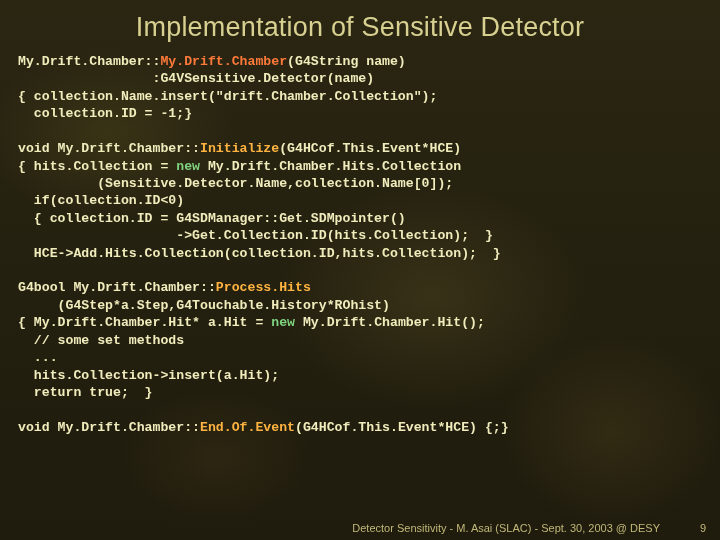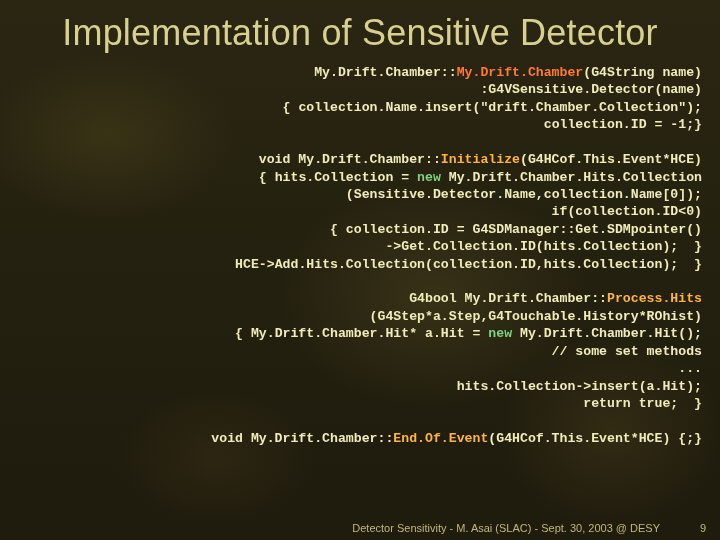--- a/index.html
+++ b/index.html
@@ -17,35 +17,34 @@
     position: relative;
   }
   .slide {
     width: 720px;
     height: 540px;
     padding: 12px 18px 0 18px;
     position: relative;
   }
   h1.title {
     font-family: "Verdana", "Arial", sans-serif;
-    font-size: 36px;
+    font-size: 27px;
     font-weight: 400;
     color: #d8d090;
     text-align: center;
     margin-bottom: 10px;
     letter-spacing: 0.2px;
   }
   .code {
     font-family: "Courier New", monospace;
     font-size: 13.2px;
     line-height: 1.32;
     font-weight: bold;
     color: #f0ecbc;
     white-space: pre;
-    text-align: right;
   }
   .ctor   { color: #ff7a3a; }
   .method { color: #ffb340; }
   .kw     { color: #7fd27f; }
   .footer {
     position: absolute;
     bottom: 6px;
     left: 0;
     width: 720px;
     font-family: "Arial", sans-serif;

